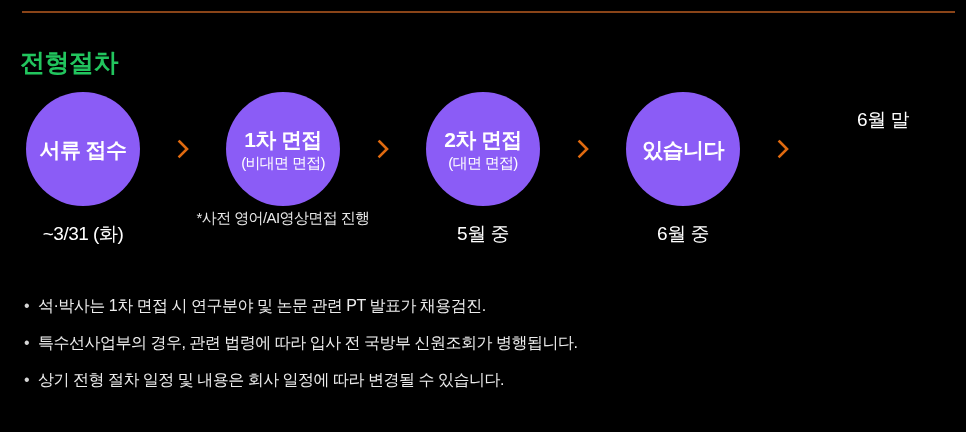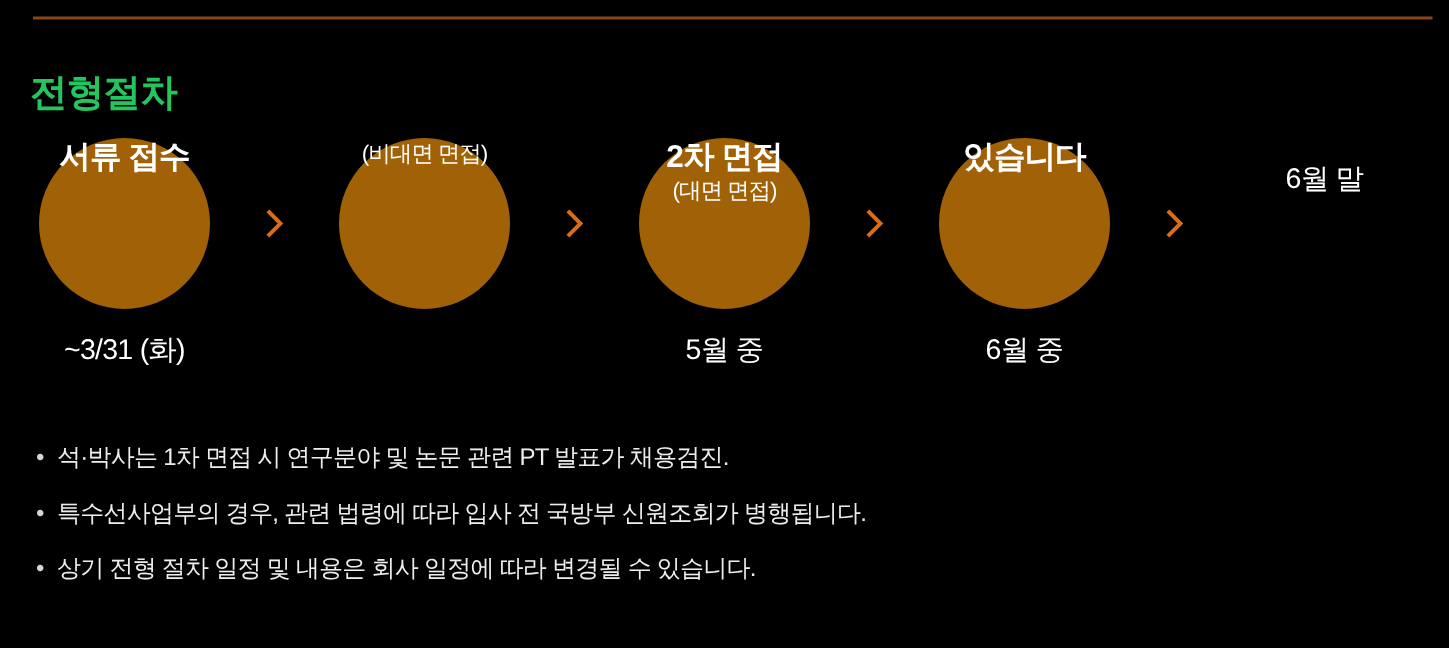--- a/index.html
+++ b/index.html
@@ -66,24 +66,25 @@
     display: flex;
     flex-direction: column;
     align-items: center;
     flex: 0 0 auto;
   }
 
   .bubble {
     width: 114px;
     height: 114px;
     border-radius: 50%;
-    background: #a16207;
+    background: #8b5cf6;
     display: flex;
     flex-direction: column;
     align-items: center;
+    justify-content: center;
     text-align: center;
     box-sizing: border-box;
   }
 
   .bubble-main {
     font-size: 21px;
     line-height: 25px;
     font-weight: bold;
     color: #ffffff;
     letter-spacing: -0.6px;
@@ -192,22 +193,24 @@
     <div class="sep">
       <span>
         <svg width="13" height="20" viewBox="0 0 13 20" aria-hidden="true">
           <polyline points="2.5,2.5 10,10 2.5,17.5" fill="none" stroke="#e06a10" stroke-width="2.6" stroke-linecap="square" stroke-linejoin="miter"></polyline>
         </svg>
       </span>
     </div>
 
     <div class="step">
       <div class="bubble">
+        <div class="bubble-main">1차 면접</div>
         <div class="bubble-sub">(비대면 면접)</div>
       </div>
+      <div class="caption-note">*사전 영어/AI영상면접 진행</div>
     </div>
 
     <div class="sep">
       <span>
         <svg width="13" height="20" viewBox="0 0 13 20" aria-hidden="true">
           <polyline points="2.5,2.5 10,10 2.5,17.5" fill="none" stroke="#e06a10" stroke-width="2.6" stroke-linecap="square" stroke-linejoin="miter"></polyline>
         </svg>
       </span>
     </div>
 

